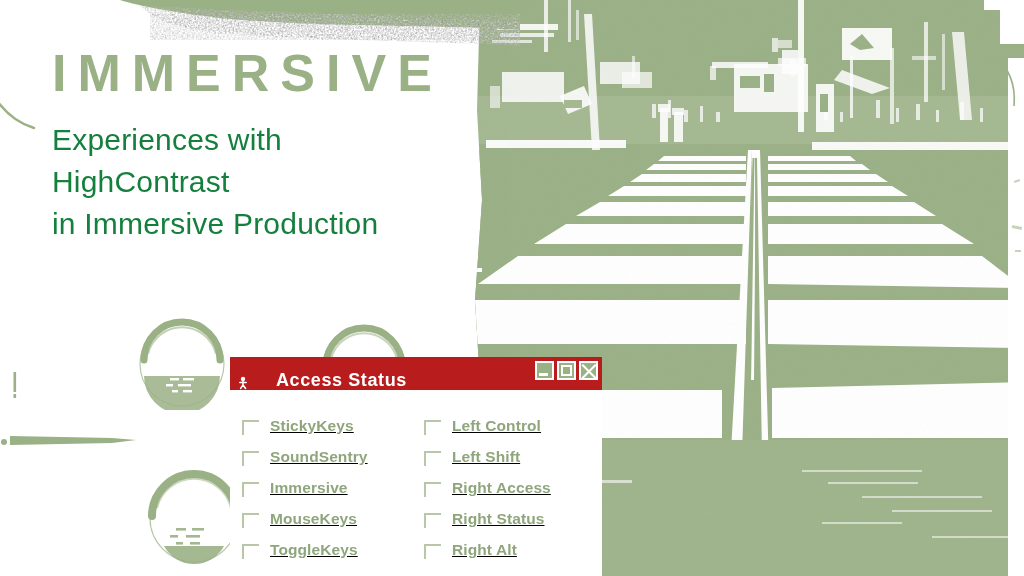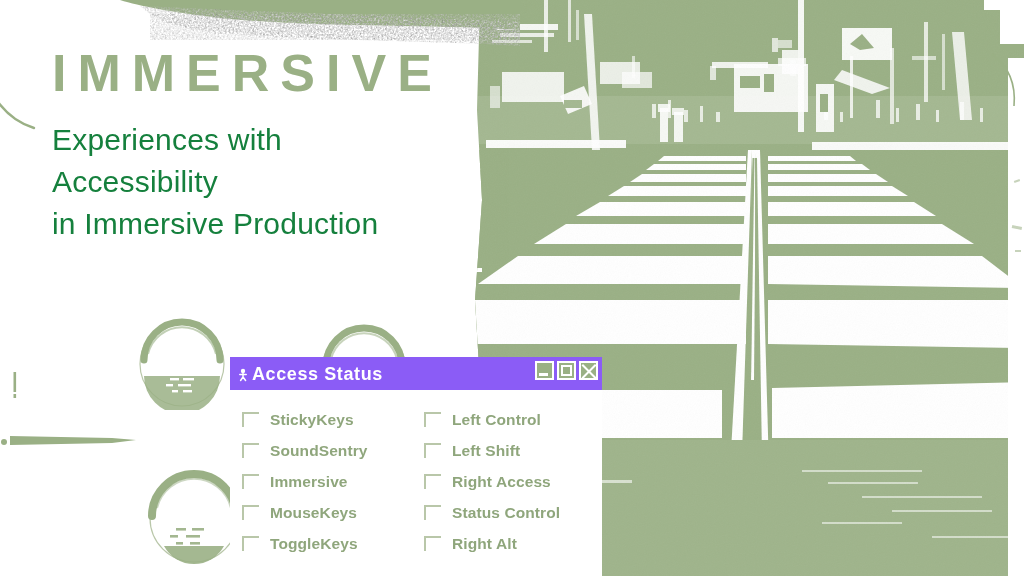--- a/index.html
+++ b/index.html
@@ -72,24 +72,25 @@
   .dialog {
     position:absolute;
     left:230px; top:357px;
     width:372px; height:230px;
     background:#ffffff;
     overflow:hidden;
   }
   .titlebar {
     position:relative;
     height:33px;
-    background:#8b5cf6;
+    background:#b91c1c;
     display:flex;
-    align-items:center;
+    align-items:flex-end;
     padding-left:8px;
+    gap:24px;
   }
   .title-icon {
     width:12px; height:16px;
     margin-right:2px;
     position:relative;
     flex:none;
   }
   .title-text {
     color:#ffffff;
     font-size:18px;
@@ -123,22 +124,23 @@
 
   .dialog-body {
     position:relative;
     padding:14px 0 0 0;
     display:flex;
   }
   .check-col { width:186px; padding-left:12px; }
   .check-col.col-right { padding-left:8px; }
   .check-row {
     display:flex;
-    align-items:center;
+    align-items:flex-end;
     height:31px;
+    text-decoration:underline;
   }
   .checkbox {
     width:17px; height:15px;
     flex:none;
     margin-right:11px;
     border-top:2px solid #b9c7a9;
     border-left:2px solid #b9c7a9;
     background:transparent;
   }
   .check-label {
@@ -354,21 +356,21 @@
     <path d="M140,6 L520,22 L520,46 C420,40 300,42 200,30 C170,26 150,16 140,6 Z" fill="#9ab085" filter="url(#grain2)" opacity="0.9"></path>
     <g filter="url(#grain2)" fill="#9ab085" opacity="0.8">
       <rect x="150" y="14" width="370" height="26"></rect>
     </g>
   </svg>
 
   <div class="headline">
     <div class="title-line">IMMERSIVE</div>
     <div class="subtitle">
       <div>Experiences with</div>
-      <div>Accessibility</div>
+      <div>HighContrast</div>
       <div>in Immersive Production</div>
     </div>
   </div>
 
   <svg class="deco" id="arc-topleft" viewBox="0 0 60 80">
     <path d="M56,76 C30,68 8,44 4,6" fill="none" stroke="#9ab085" stroke-width="2.4" stroke-linecap="round"></path>
   </svg>
 
   <svg class="deco" id="tick-a" viewBox="0 0 6 26">
     <rect x="1.5" y="0" width="2.6" height="20" fill="#9ab085"></rect>
@@ -483,21 +485,21 @@
         <div class="check-row">
           <span class="checkbox"></span>
           <span class="check-label">Left Shift</span>
         </div>
         <div class="check-row">
           <span class="checkbox"></span>
           <span class="check-label">Right Access</span>
         </div>
         <div class="check-row">
           <span class="checkbox"></span>
-          <span class="check-label">Status Control</span>
+          <span class="check-label">Right Status</span>
         </div>
         <div class="check-row">
           <span class="checkbox"></span>
           <span class="check-label">Right Alt</span>
         </div>
       </div>
 
     </div>
   </div>
 

